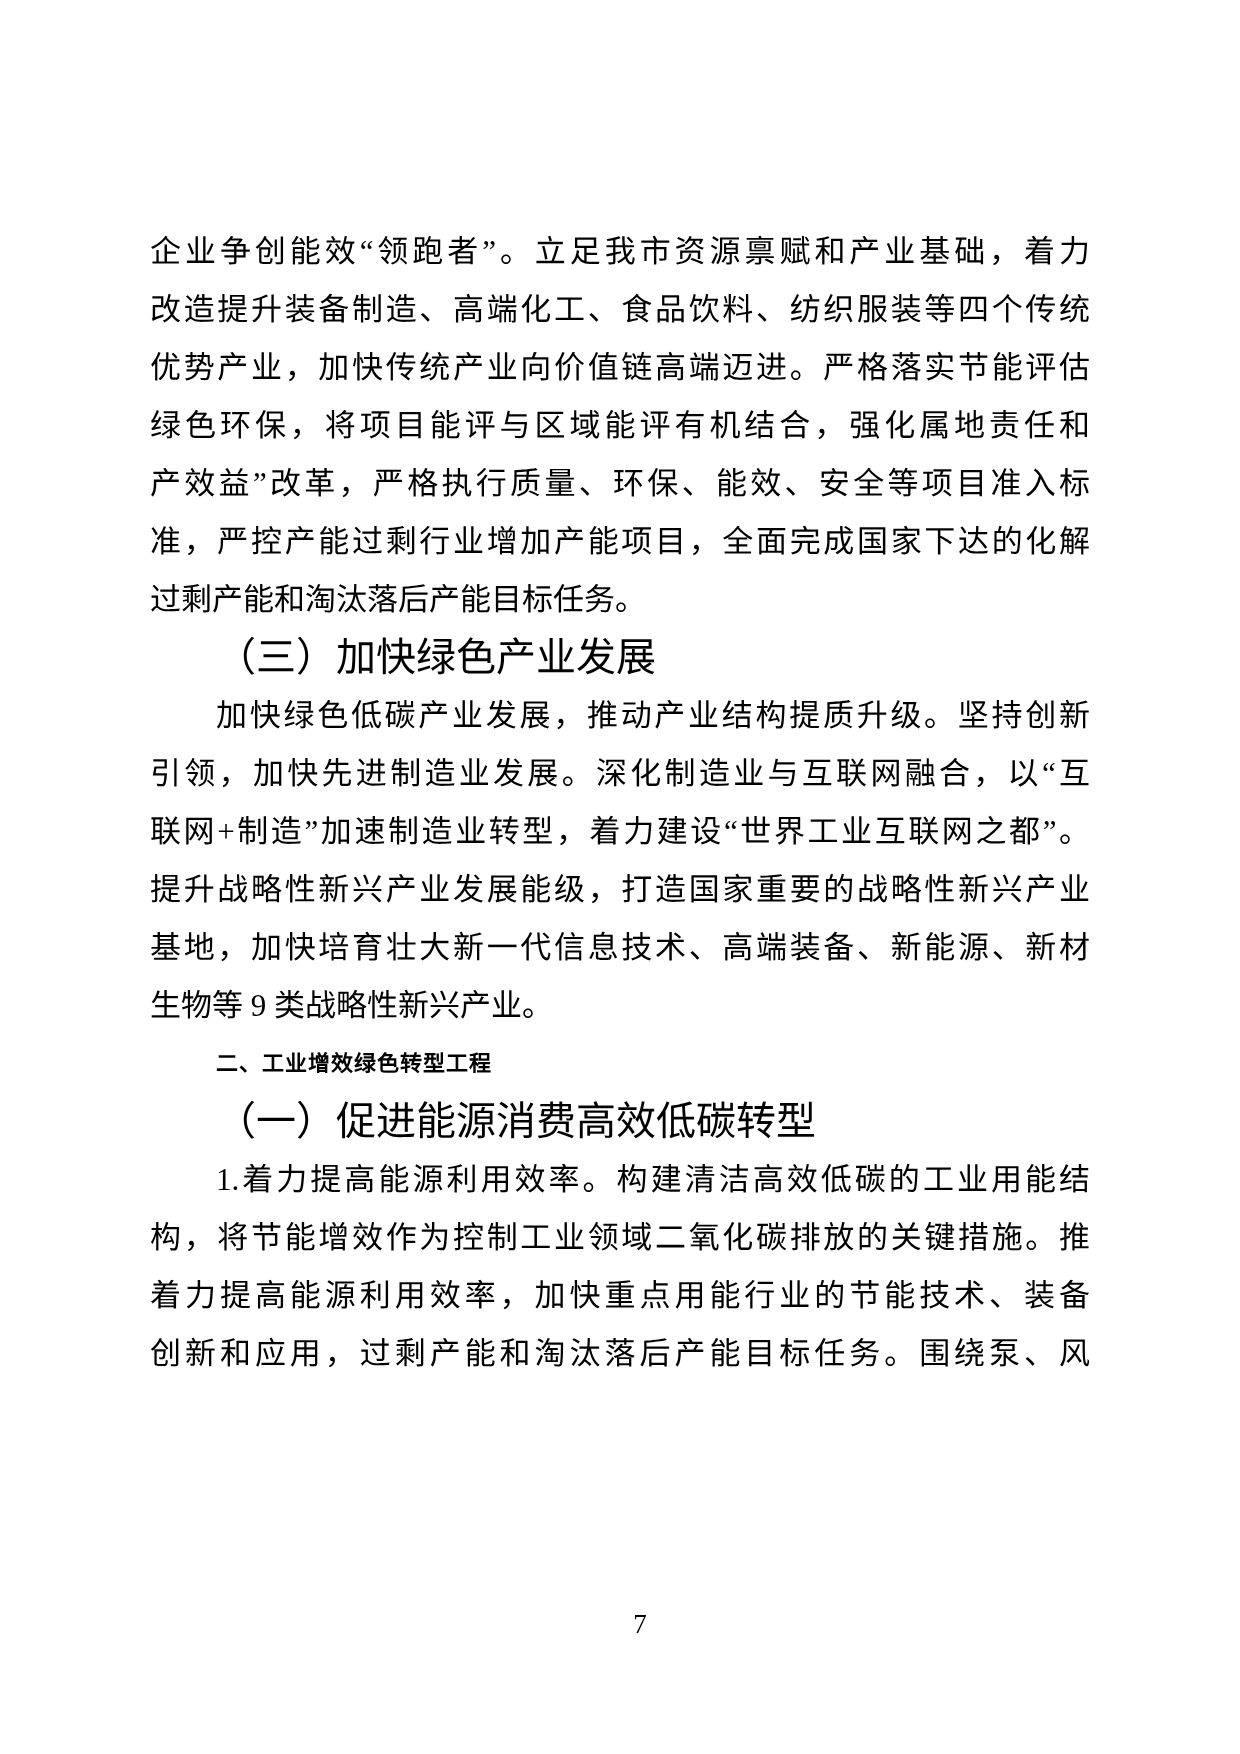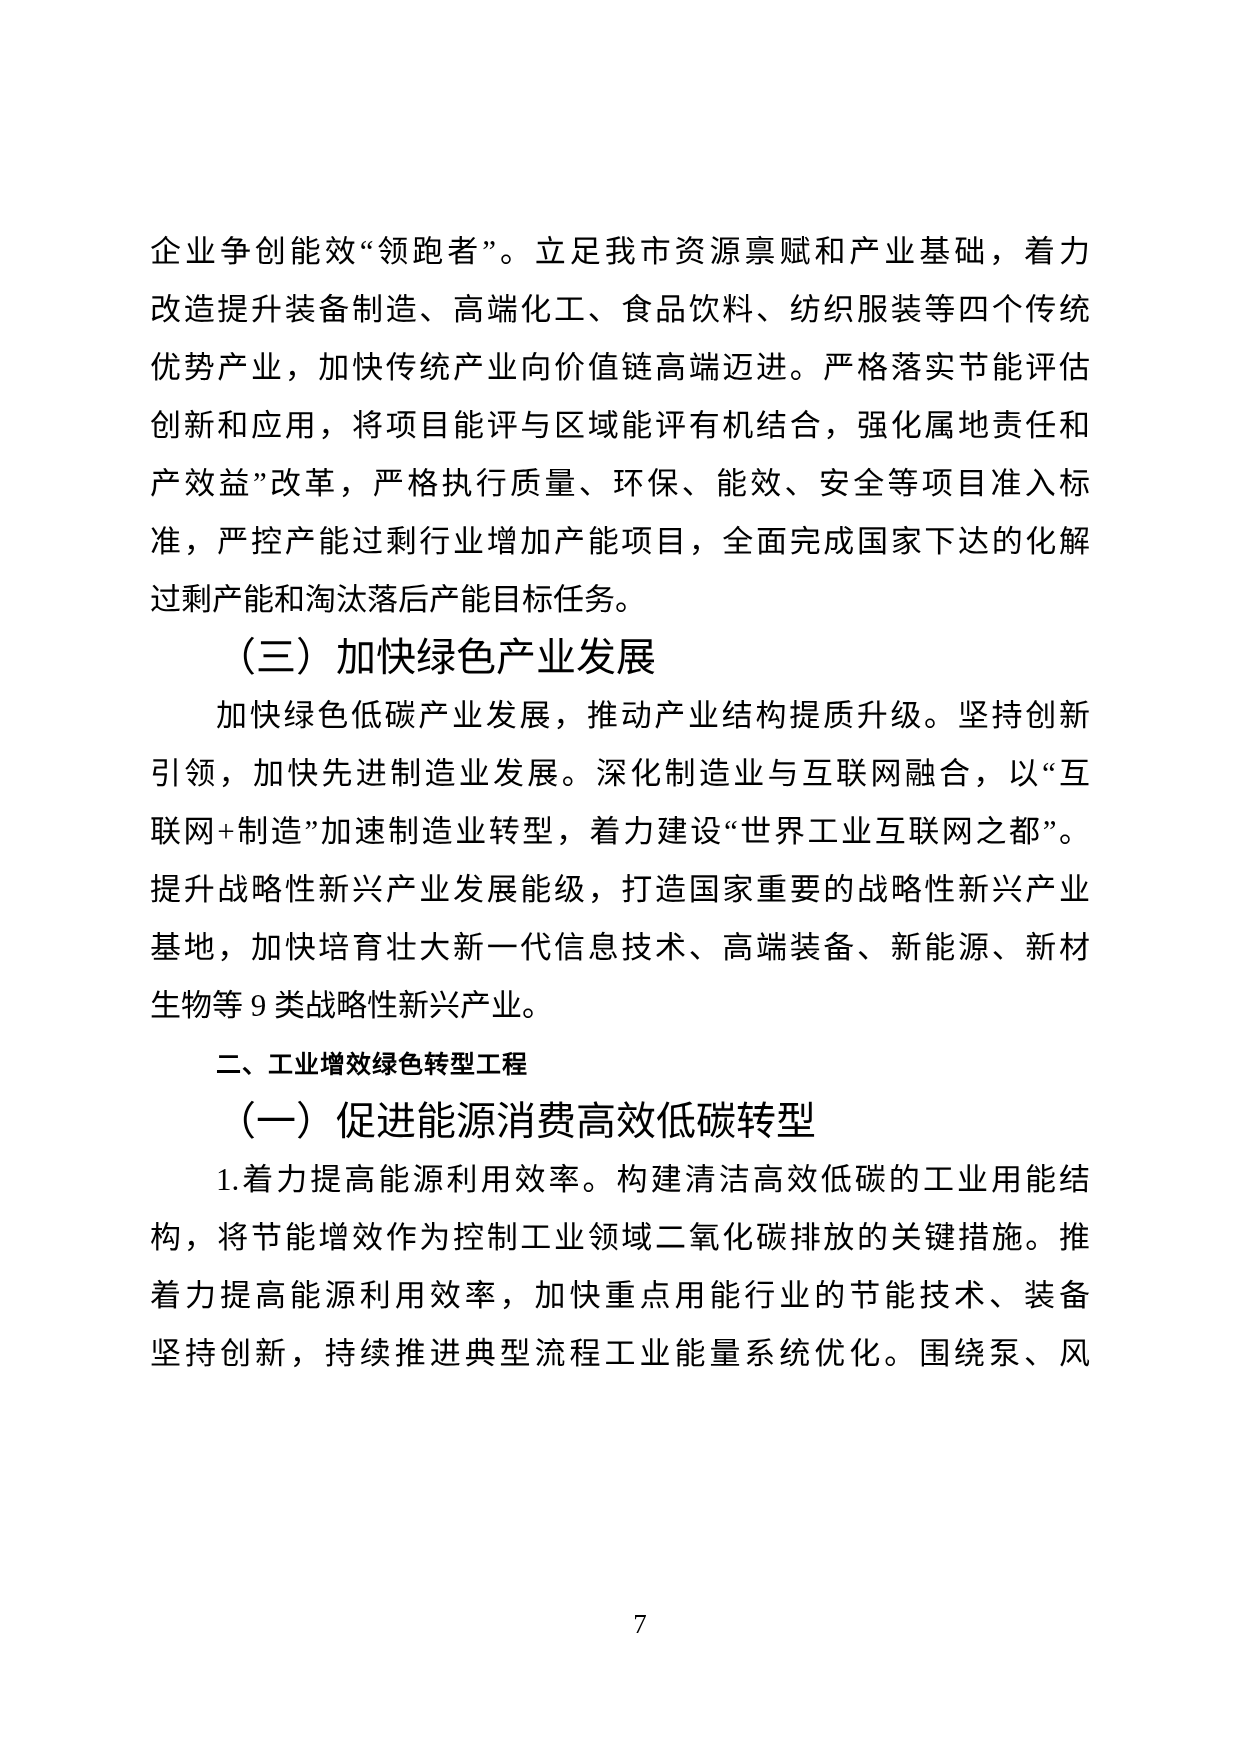--- a/index.html
+++ b/index.html
@@ -38,21 +38,21 @@
   .line.indent {
     text-indent: 66px;
   }
   .line.kai {
     font-family: "Liberation Serif", "DejaVu Serif", serif;
     font-size: 40px;
   }
   .line.bold {
     font-family: "Liberation Sans", "DejaVu Sans", sans-serif;
     font-weight: 700;
-    font-size: 25px;
+    font-size: 22px;
     letter-spacing: 1px;
   }
   .pageno {
     position: absolute;
     left: 560px;
     top: 1606px;
     width: 160px;
     height: 36px;
     line-height: 36px;
     text-align: center;
@@ -62,32 +62,32 @@
   }
 </style>
 </head>
 <body>
 
 <div class="page">
   <div class="doc">
       <div class="line body justify">企业争创能效“领跑者”。立足我市资源禀赋和产业基础，着力</div>
       <div class="line body justify">改造提升装备制造、高端化工、食品饮料、纺织服装等四个传统</div>
       <div class="line body justify">优势产业，加快传统产业向价值链高端迈进。严格落实节能评估</div>
-      <div class="line body justify">创新和应用，将项目能评与区域能评有机结合，强化属地责任和</div>
+      <div class="line body justify">绿色环保，将项目能评与区域能评有机结合，强化属地责任和</div>
       <div class="line body justify">产效益”改革，严格执行质量、环保、能效、安全等项目准入标</div>
       <div class="line body justify">准，严控产能过剩行业增加产能项目，全面完成国家下达的化解</div>
       <div class="line body">过剩产能和淘汰落后产能目标任务。</div>
       <div class="line kai indent">（三）加快绿色产业发展</div>
       <div class="line body justify indent">加快绿色低碳产业发展，推动产业结构提质升级。坚持创新</div>
       <div class="line body justify">引领，加快先进制造业发展。深化制造业与互联网融合，以“互</div>
       <div class="line body justify">联网+制造”加速制造业转型，着力建设“世界工业互联网之都”。</div>
       <div class="line body justify">提升战略性新兴产业发展能级，打造国家重要的战略性新兴产业</div>
       <div class="line body justify">基地，加快培育壮大新一代信息技术、高端装备、新能源、新材</div>
       <div class="line body">生物等 9 类战略性新兴产业。</div>
       <div class="line bold indent">二、工业增效绿色转型工程</div>
       <div class="line kai indent">（一）促进能源消费高效低碳转型</div>
       <div class="line body justify indent">1.着力提高能源利用效率。构建清洁高效低碳的工业用能结</div>
       <div class="line body justify">构，将节能增效作为控制工业领域二氧化碳排放的关键措施。推</div>
       <div class="line body justify">着力提高能源利用效率，加快重点用能行业的节能技术、装备</div>
-      <div class="line body justify">坚持创新，持续推进典型流程工业能量系统优化。围绕泵、风</div>
+      <div class="line body justify">创新和应用，过剩产能和淘汰落后产能目标任务。围绕泵、风</div>
     </div>
   <div class="pageno">7</div>
 </div>
 
 </body></html>

